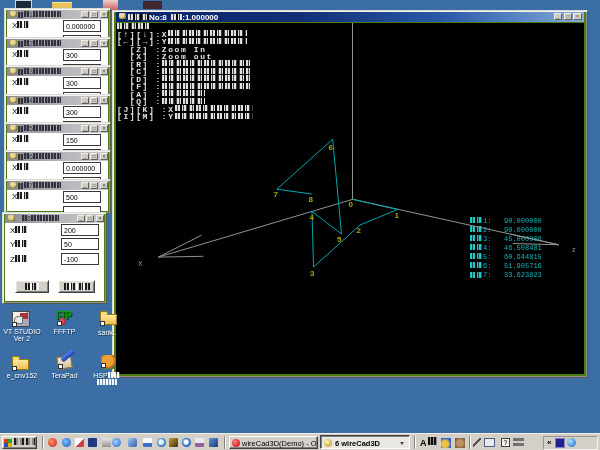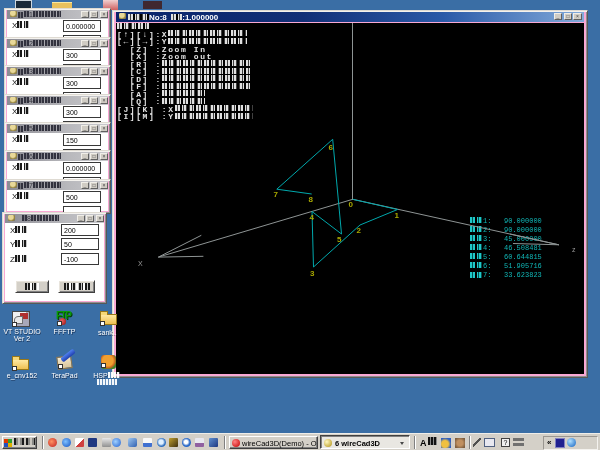--- a/index.html
+++ b/index.html
@@ -4,21 +4,21 @@
 html,body{width:600px;height:450px;overflow:hidden}
 body{background:#3a6ea5;font-family:"Liberation Sans",sans-serif;position:relative}
 .abs{position:absolute}
 .sm{display:inline-block;vertical-align:middle;height:6px;margin-top:-2px;
  background:repeating-linear-gradient(90deg,transparent 0 5px,#fff 5px 7px),repeating-linear-gradient(90deg,#1a1a1a 0 2px,#c8c8c8 2px 3px)}
 .smw{display:inline-block;vertical-align:middle;height:6px;margin-top:-2px;
  background:repeating-linear-gradient(90deg,transparent 0 5px,#000 5px 7px),repeating-linear-gradient(90deg,#e0e0e0 0 2px,#404040 2px 3px)}
 .smd{display:inline-block;vertical-align:middle;height:6px;margin-top:-2px;background:repeating-linear-gradient(90deg,transparent 0 5px,rgba(0,0,0,0) 5px 7px),repeating-linear-gradient(90deg,rgba(255,255,255,.95) 0 2px,rgba(230,240,255,.25) 2px 3px)}
 .smc{display:inline-block;vertical-align:middle;height:6px;margin-top:-2px;
  background:repeating-linear-gradient(90deg,transparent 0 5px,#000 5px 7px),repeating-linear-gradient(90deg,#20c8c8 0 2px,#025050 2px 3px)}
-.win{position:absolute;background:#f9a8d4;border:1px solid;border-color:#dedad2 #585858 #585858 #dedad2;box-shadow:inset 1px 1px 0 #f4f2ee,inset -1px -1px 0 #909090;overflow:hidden}
+.win{position:absolute;background:#4d7c0f;border:1px solid;border-color:#dedad2 #585858 #585858 #dedad2;box-shadow:inset 1px 1px 0 #f4f2ee,inset -1px -1px 0 #909090;overflow:hidden}
 .tbar{position:absolute;left:2px;right:2px;top:1px;height:9px;background:linear-gradient(90deg,#8c8c94 0%,#b8b8bc 60%,#c8c8cc 100%);overflow:hidden}
 .ticon{position:absolute;left:3px;top:1px;width:7px;height:6px;background:radial-gradient(circle at 40% 35%,#e8d898 0 40%,#9a8840 65%,#686868 100%);border-radius:1px}
 .tsm{position:absolute;left:11px;top:2px;height:6px;background:repeating-linear-gradient(90deg,#32323e 0 2px,#73737b 2px 3px,#32323e 3px 5px,#a8a8ae 5px 6px)}
 .tbtn{position:absolute;top:1px;width:8px;height:7px;background:#d0ccc4;border:1px solid;border-color:#f0eee8 #606060 #606060 #f0eee8;font-size:5px;line-height:4px;text-align:center;color:#444}
 .wclient{position:absolute;left:2px;right:2px;top:10px;bottom:2px;background:#fff}
 .lbl{position:absolute;left:5px;font-size:8px;color:#111;letter-spacing:0px}
 .inp{position:absolute;left:56px;width:38px;height:12px;background:#fff;border:1px solid #383838;font-size:7px;color:#000;padding:2px 0 0 2px;line-height:7px}
 </style></head><body>
 
 <div class="abs" style="left:15px;top:0;width:17px;height:9px;background:#1a2a3a;border:1px solid #cfd8e0"></div>

